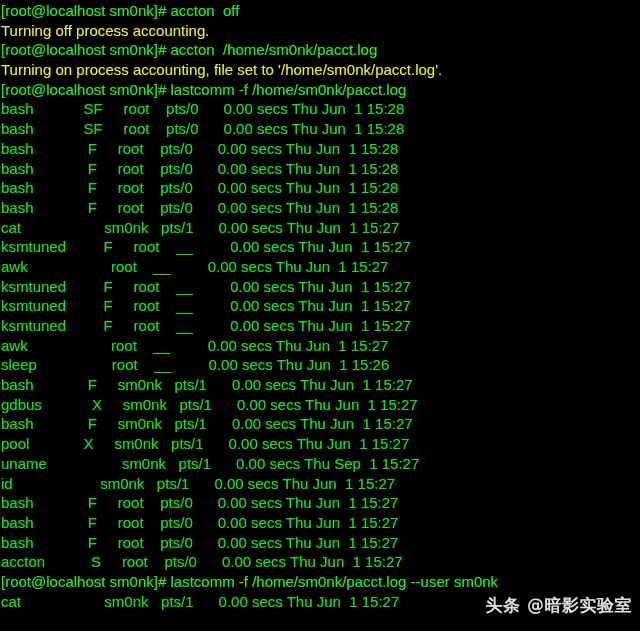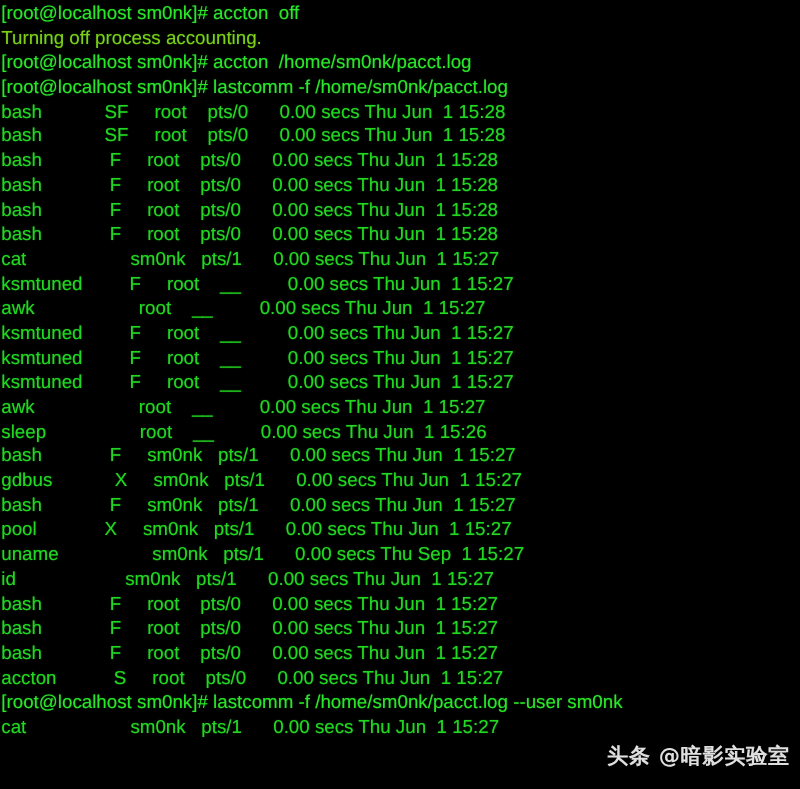--- a/index.html
+++ b/index.html
@@ -33,21 +33,21 @@
     height: 19.7px;
     font-size: 15px;
     line-height: 19.7px;
     color: #22dd22;
     text-shadow: 0 0 1px rgba(34,221,34,0.55);
     font-family: Liberation Sans, sans-serif;
     margin: 0;
     padding: 0;
   }
   .tline.prompt { color: #2ae52a; }
-  .tline.out { color: #84cc16; }
+  .tline.out { color: #fde047; }
   .tline.row { color: #22d722; }
   #watermark {
     position: absolute;
     right: 8px;
     bottom: 15px;
     font-family: "DejaVu Sans", "Liberation Sans", sans-serif;
     font-size: 17px;
     font-weight: bold;
     color: rgba(240,240,240,0.93);
     letter-spacing: 0.5px;
@@ -56,20 +56,21 @@
   }
 </style>
 </head>
 <body>
 
 <div id="terminal">
   <div id="terminal-lines">
       <div class="tline prompt">[root@localhost sm0nk]# accton  off</div>
       <div class="tline out">Turning off process accounting.</div>
       <div class="tline prompt">[root@localhost sm0nk]# accton  /home/sm0nk/pacct.log</div>
+      <div class="tline out">Turning on process accounting, file set to '/home/sm0nk/pacct.log'.</div>
       <div class="tline prompt">[root@localhost sm0nk]# lastcomm -f /home/sm0nk/pacct.log</div>
       <div class="tline row">bash            SF     root    pts/0      0.00 secs Thu Jun  1 15:28</div>
       <div class="tline row">bash            SF     root    pts/0      0.00 secs Thu Jun  1 15:28</div>
       <div class="tline row">bash             F     root    pts/0      0.00 secs Thu Jun  1 15:28</div>
       <div class="tline row">bash             F     root    pts/0      0.00 secs Thu Jun  1 15:28</div>
       <div class="tline row">bash             F     root    pts/0      0.00 secs Thu Jun  1 15:28</div>
       <div class="tline row">bash             F     root    pts/0      0.00 secs Thu Jun  1 15:28</div>
       <div class="tline row">cat                    sm0nk   pts/1      0.00 secs Thu Jun  1 15:27</div>
       <div class="tline row">ksmtuned         F     root    __         0.00 secs Thu Jun  1 15:27</div>
       <div class="tline row">awk                    root    __         0.00 secs Thu Jun  1 15:27</div>

